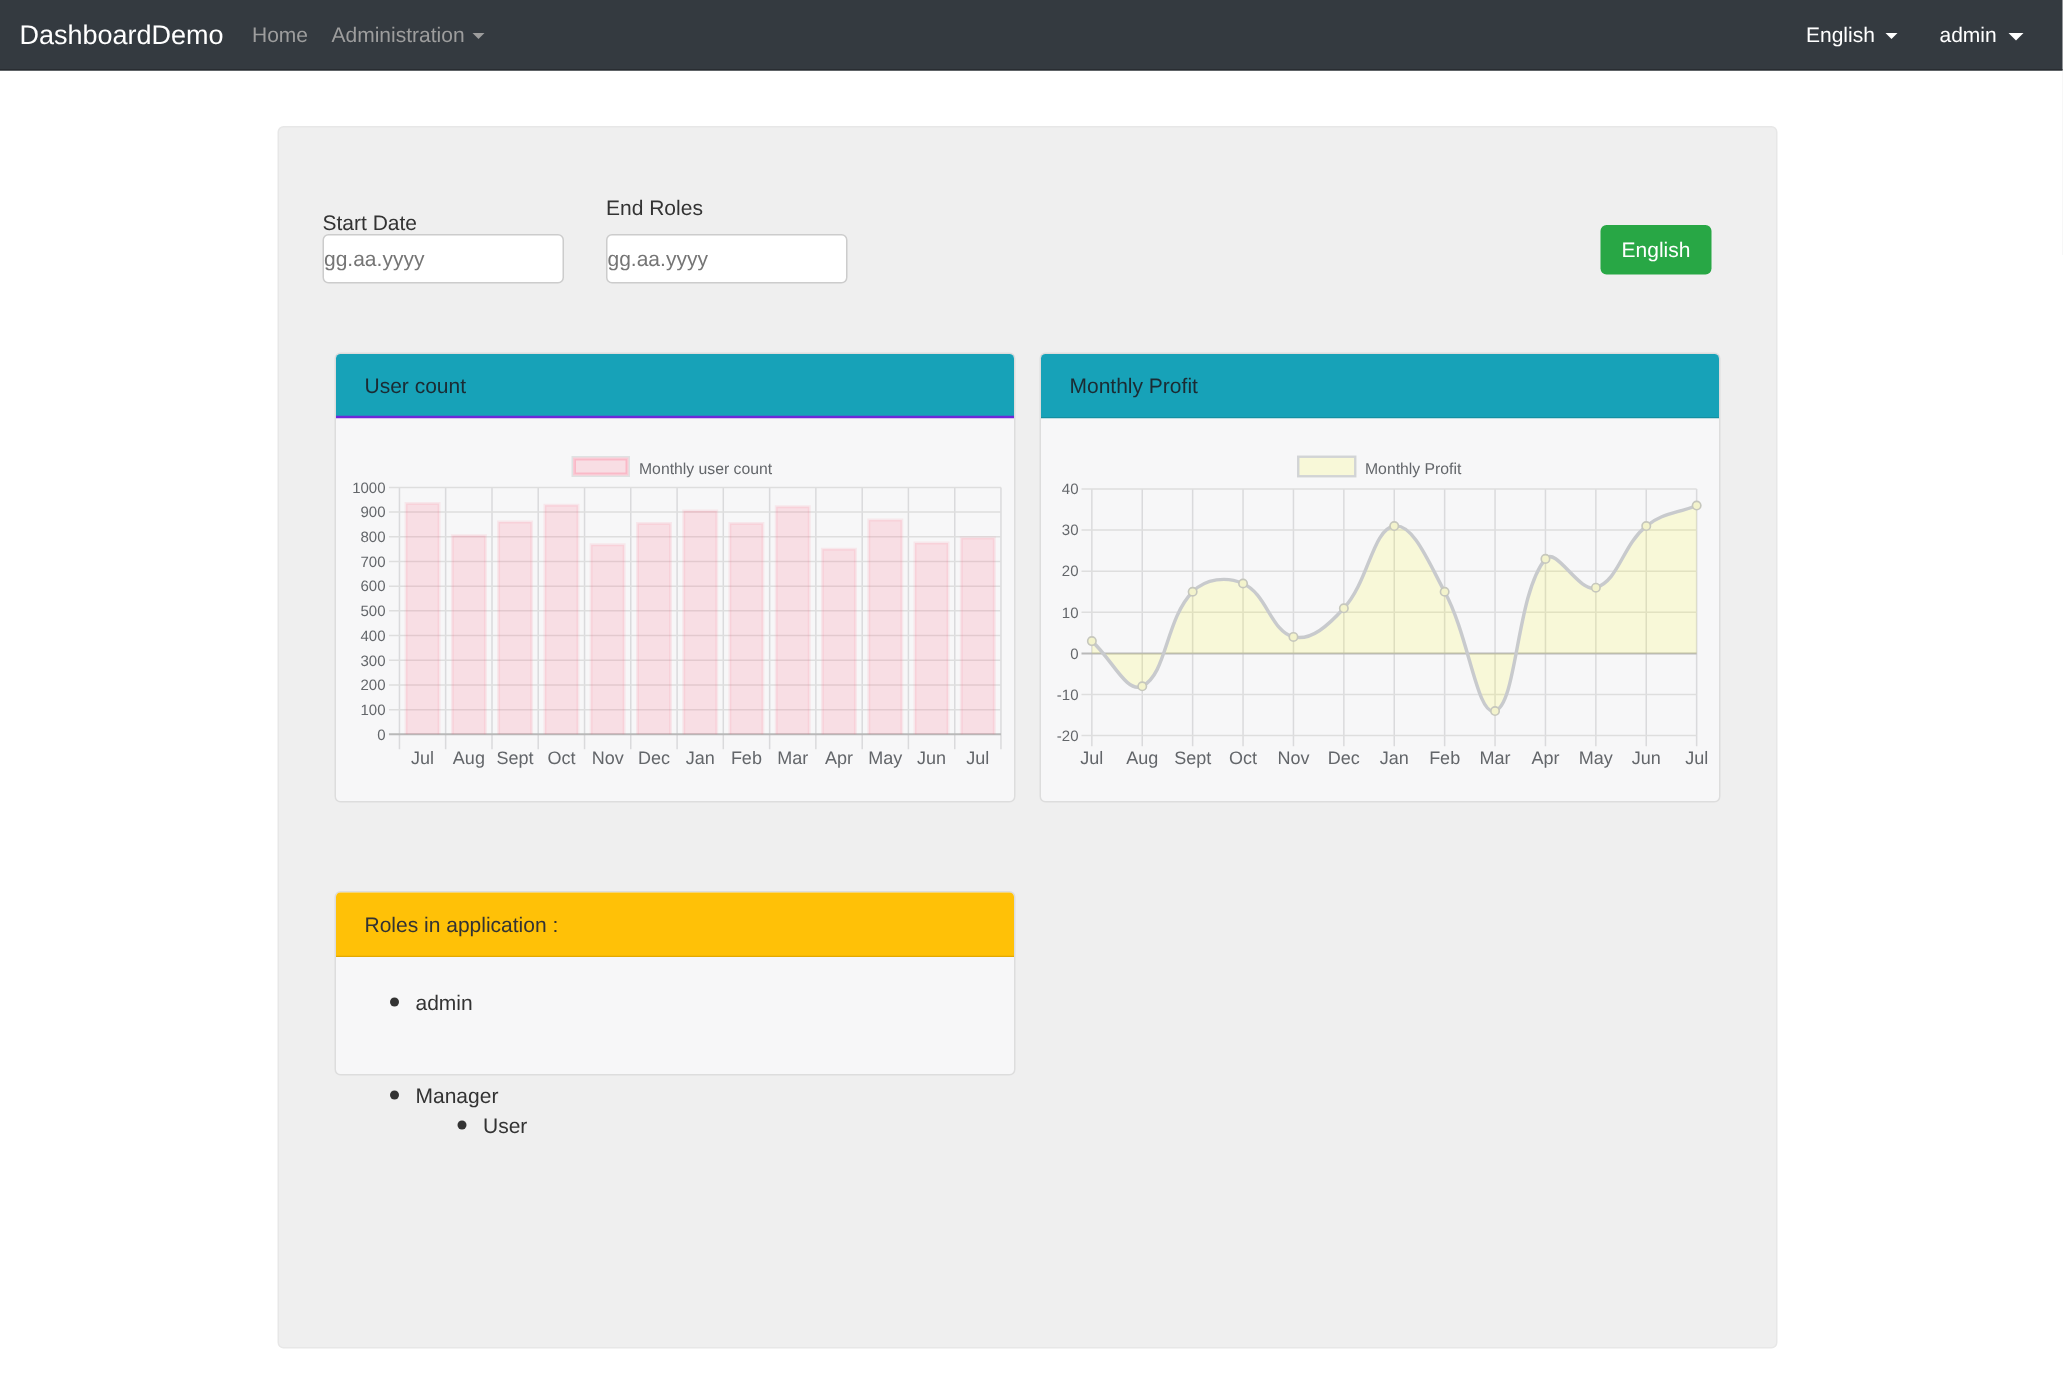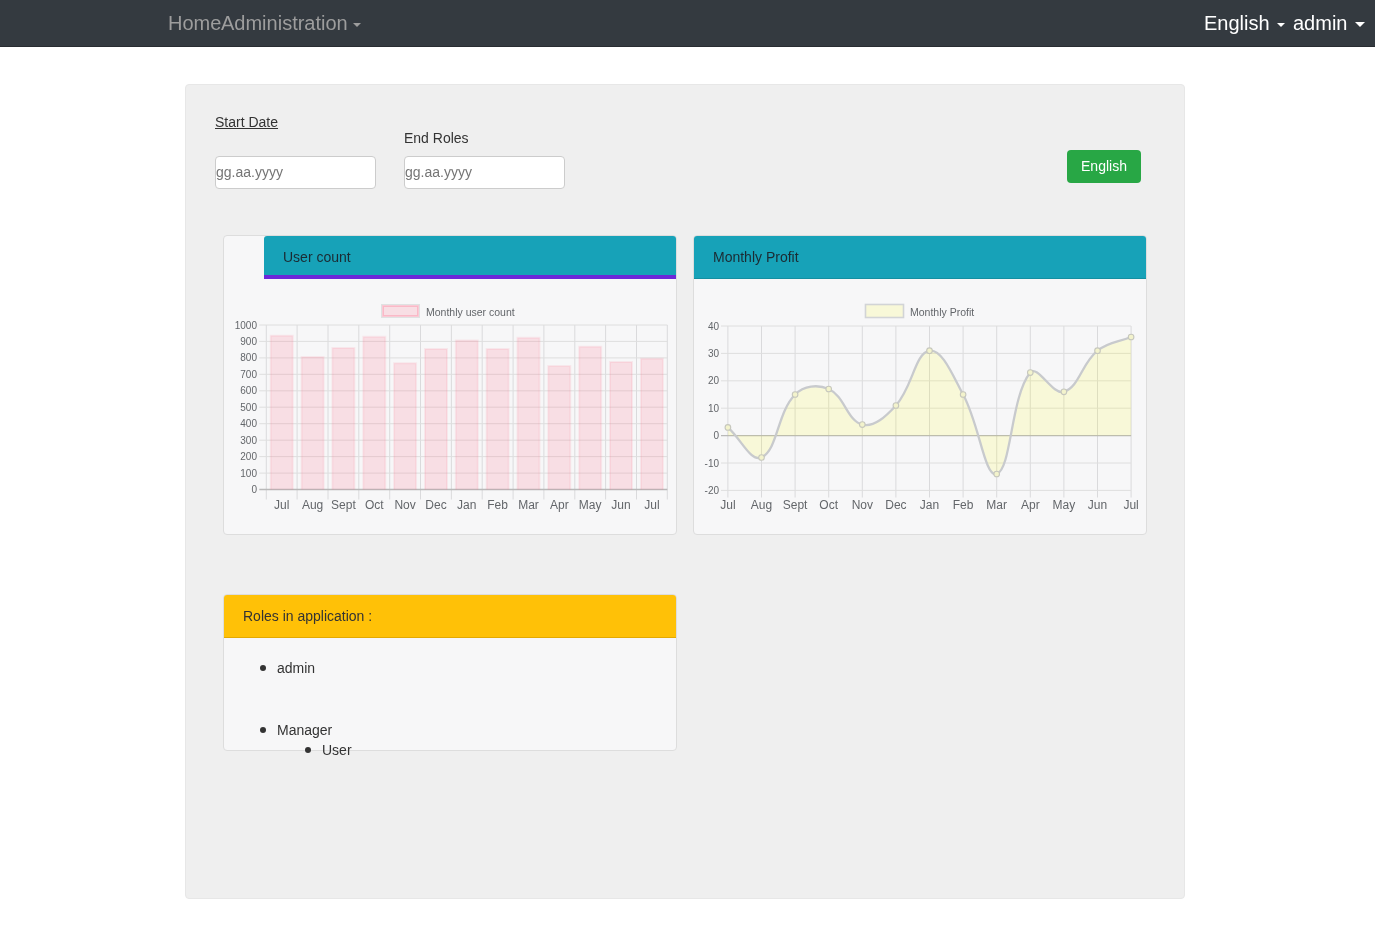--- a/index.html
+++ b/index.html
@@ -1,48 +1,49 @@
 <!DOCTYPE html>
 <html><head>
 <meta charset="utf-8">
 <style>
 * { margin:0; padding:0; box-sizing:border-box; }
 body { font-family:"Liberation Sans",sans-serif; background:#fff; width:1375px; height:932px; position:relative; overflow:hidden; }
 .nav { position:absolute; left:0; top:0; width:1375px; height:47px; background:#343a40; border-bottom:1px solid #282c31; }
-.nav span.item { position:absolute; top:0; line-height:47px; font-size:20px; }
+.nav span.item { position:absolute; top:0; line-height:47px; font-size:14px; }
 .container { position:absolute; left:185px; top:84px; width:1000px; height:815px; background:#efefef; border:1px solid #e7e7e7; border-radius:4px; }
 .lbl { position:absolute; font-size:14px; color:#333; height:16px; line-height:16px; }
 .inp { position:absolute; width:161px; height:33px; background:#fff; border:1px solid #ccc; border-radius:4px; font-size:14px; color:#757575; line-height:31px; }
 .blt { position:absolute; left:-17px; top:7px; width:6px; height:6px; border-radius:50%; background:#333; }
 .btn { position:absolute; left:1067px; top:150px; width:74px; height:33px; background:#28a745; border-radius:4px; color:#fff; font-size:14px; text-align:center; line-height:33px; }
 .panel { position:absolute; width:454px; border:1px solid #ddd; border-radius:4px; background:#f7f7f8; }
 .phead { height:43px; line-height:42px; padding-left:19px; font-size:14px; border-radius:3px 3px 0 0; }
 </style>
 </head>
 <body>
 <div class="nav">
+  <span class="item" style="left:13px;font-size:18px;color:#fff;">DashboardDemo</span>
   <span class="item" style="left:168px;color:#9d9d9d;">Home</span>
   <span class="item" style="left:221px;color:#9d9d9d;">Administration<span style="display:inline-block;width:0;height:0;border-left:4px solid transparent;border-right:4px solid transparent;border-top:4px solid #9d9d9d;vertical-align:middle;margin-left:5px"></span></span>
   <span class="item" style="left:1204px;color:#fff;">English<span style="display:inline-block;width:0;height:0;border-left:4px solid transparent;border-right:4px solid transparent;border-top:4px solid #fff;vertical-align:middle;margin-left:7px"></span></span>
   <span class="item" style="left:1293px;color:#fff;">admin<span style="display:inline-block;width:0;height:0;border-left:5px solid transparent;border-right:5px solid transparent;border-top:5px solid #fff;vertical-align:middle;margin-left:8px"></span></span>
 </div>
 <div class="container"></div>
-<div class="lbl" style="left:215px;top:114px;text-decoration:underline;">Start Date</div>
+<div class="lbl" style="left:215px;top:140px;">Start Date</div>
 <div class="lbl" style="left:404px;top:130px;">End Roles</div>
 <div class="inp" style="left:215px;top:156px;">gg.aa.yyyy</div>
 <div class="inp" style="left:404px;top:156px;">gg.aa.yyyy</div>
 <div class="btn">English</div>
 
 <div class="panel" style="left:223px;top:235px;height:300px;">
-  <div class="phead" style="background:#17a2b8;color:#1b2b33;border-bottom:4px solid #6d28d9;margin-left:40px;">User count</div>
+  <div class="phead" style="background:#17a2b8;color:#1b2b33;border-bottom:2px solid #6d28d9;">User count</div>
 </div>
 <div class="panel" style="left:693px;top:235px;height:300px;">
   <div class="phead" style="background:#17a2b8;color:#1b2b33;border-bottom:1px solid #148fa1;">Monthly Profit</div>
 </div>
-<div class="panel" style="left:223px;top:594px;height:157px;">
+<div class="panel" style="left:223px;top:594px;height:123px;">
   <div class="phead" style="background:#ffc107;color:#333;border-bottom:1px solid #e3a902;">Roles in application :</div>
 </div>
 <ul style="position:absolute;left:239px;top:658px;padding-left:38px;font-size:14px;color:#333;line-height:20.7px;list-style:none;">
 <li style="position:relative;"><span class="blt"></span>admin</li>
 <li style="position:relative;margin-top:41px;"><span class="blt"></span>Manager</li>
 <li style="position:relative;margin-left:45px;"><span class="blt"></span>User</li>
 </ul>
 <svg width="452" height="256" style="position:absolute;left:224px;top:278px">
 <line x1="42.3" y1="47" x2="42.3" y2="221.5" stroke="#dadadc" stroke-width="1"></line>
 <line x1="73.1" y1="47" x2="73.1" y2="221.5" stroke="#dadadc" stroke-width="1"></line>

